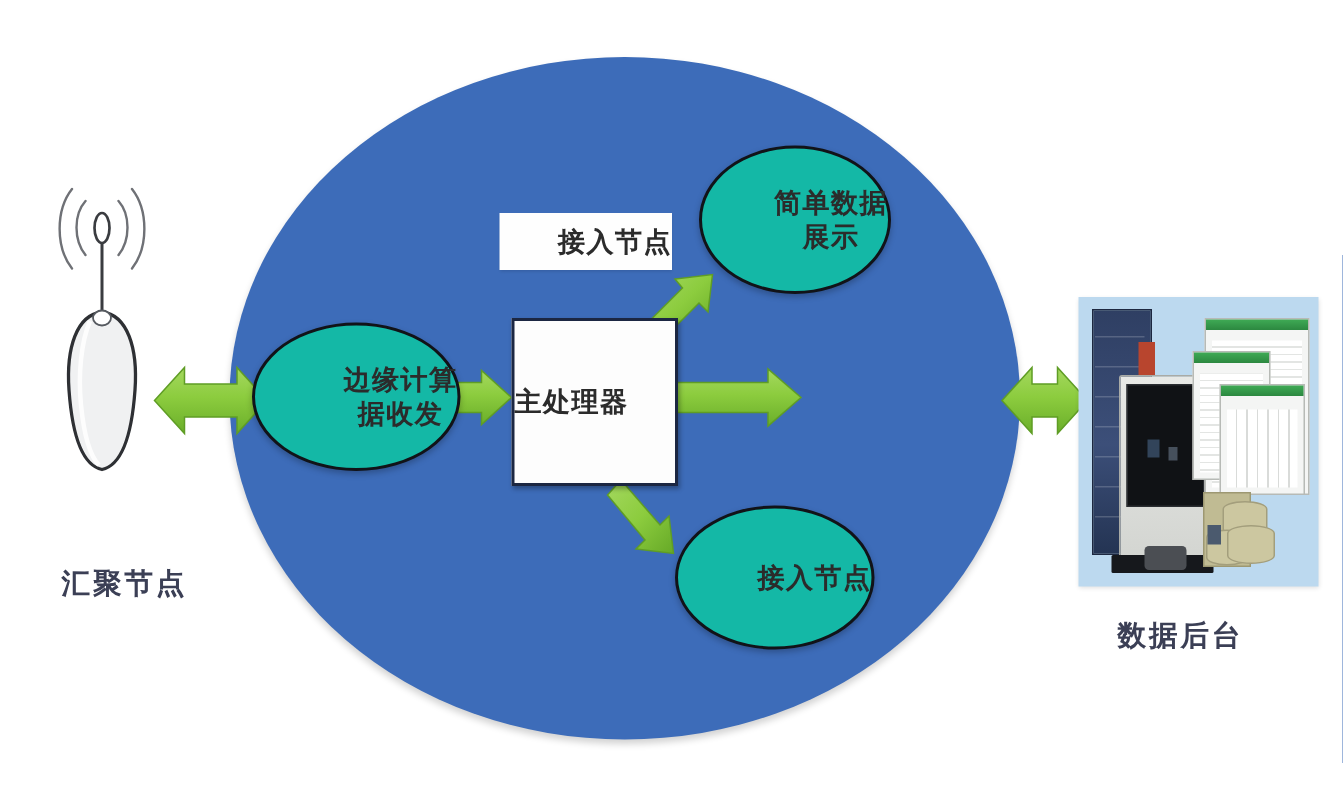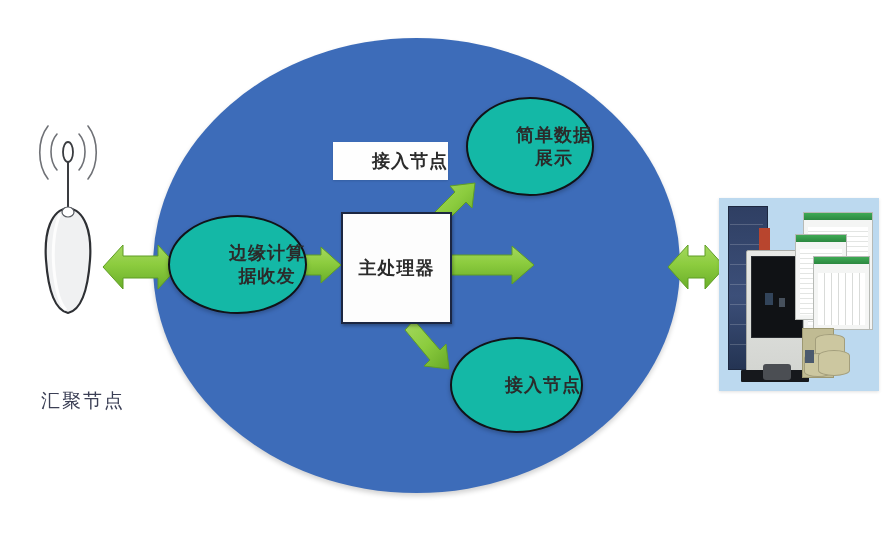--- a/index.html
+++ b/index.html
@@ -40,21 +40,21 @@
   #node-display{ left:466px; top:97px; width:124px; height:95px; font-size:18px;}
   #node-backend{ left:529px; top:205px; width:133px; height:100px; font-size:18px;}
   #node-edge{ left:450px; top:337px; width:129px; height:92px; font-size:18px;}
 
   
   #proc-box{
     position:absolute;
     left:341px;top:212px;width:107px;height:108px;
     background:#fdfdfd;
     border:2.5px solid #1c2742;
-    display:flex;align-items:center;justify-content:center;
+    display:flex;align-items:center;justify-content:flex-start;
     font-size:18px;font-weight:700;color:#2b2b2b;letter-spacing:1px;
     box-shadow:1px 2px 3px rgba(0,0,0,.3);
   }
   
   #access-box{
     position:absolute;
     left:333px;top:142px;width:115px;height:38px;
     background:#fefefe;
     display:flex;align-items:center;justify-content:flex-end;
     font-size:18px;font-weight:700;color:#2b2b2b;letter-spacing:1px;
@@ -97,22 +97,22 @@
 
   .db-box{left:83px;top:130px;width:30px;height:48px;background:#c0bb93;border:1px solid #9d9872;}
   .db-cyl{border-radius:50%/22%;background:#ccc7a0;border:1px solid #a39e7c;}
   .c1{left:96px;top:136px;width:28px;height:22px;}
   .c2{left:99px;top:152px;width:30px;height:24px;}
   .c3{left:85px;top:155px;width:26px;height:22px;}
   .db-door{left:86px;top:152px;width:9px;height:13px;background:#4b5a6e;}
 
   
   .caption{
-    position:absolute;color:#3b3f55;font-size:19px;font-weight:400;
-    letter-spacing:2px;white-space:nowrap;margin-top:12px;
+    position:absolute;color:#3b3f55;font-size:19px;font-weight:700;
+    letter-spacing:2px;white-space:nowrap;
   }
   #cap-sink{left:41px;top:376px;}
   #cap-backend{left:745px;top:411px;}
 
   
   #watermark{
     position:absolute;left:232px;top:513px;width:430px;height:16px;
     color:#f2f3f6;font-size:12px;letter-spacing:4px;white-space:nowrap;
     opacity:.75;
   }
@@ -237,16 +237,17 @@
       <div class="win-cols"></div>
     </div>
 
     <div class="ph db-box"></div>
     <div class="ph db-cyl c1"></div>
     <div class="ph db-cyl c3"></div>
     <div class="ph db-cyl c2"></div>
     <div class="ph db-door"></div>
   </div>
 
+  <div class="caption" id="cap-backend">数据后台</div>
 
   <div id="watermark"></div>
 
 </div>
 
 </body></html>

